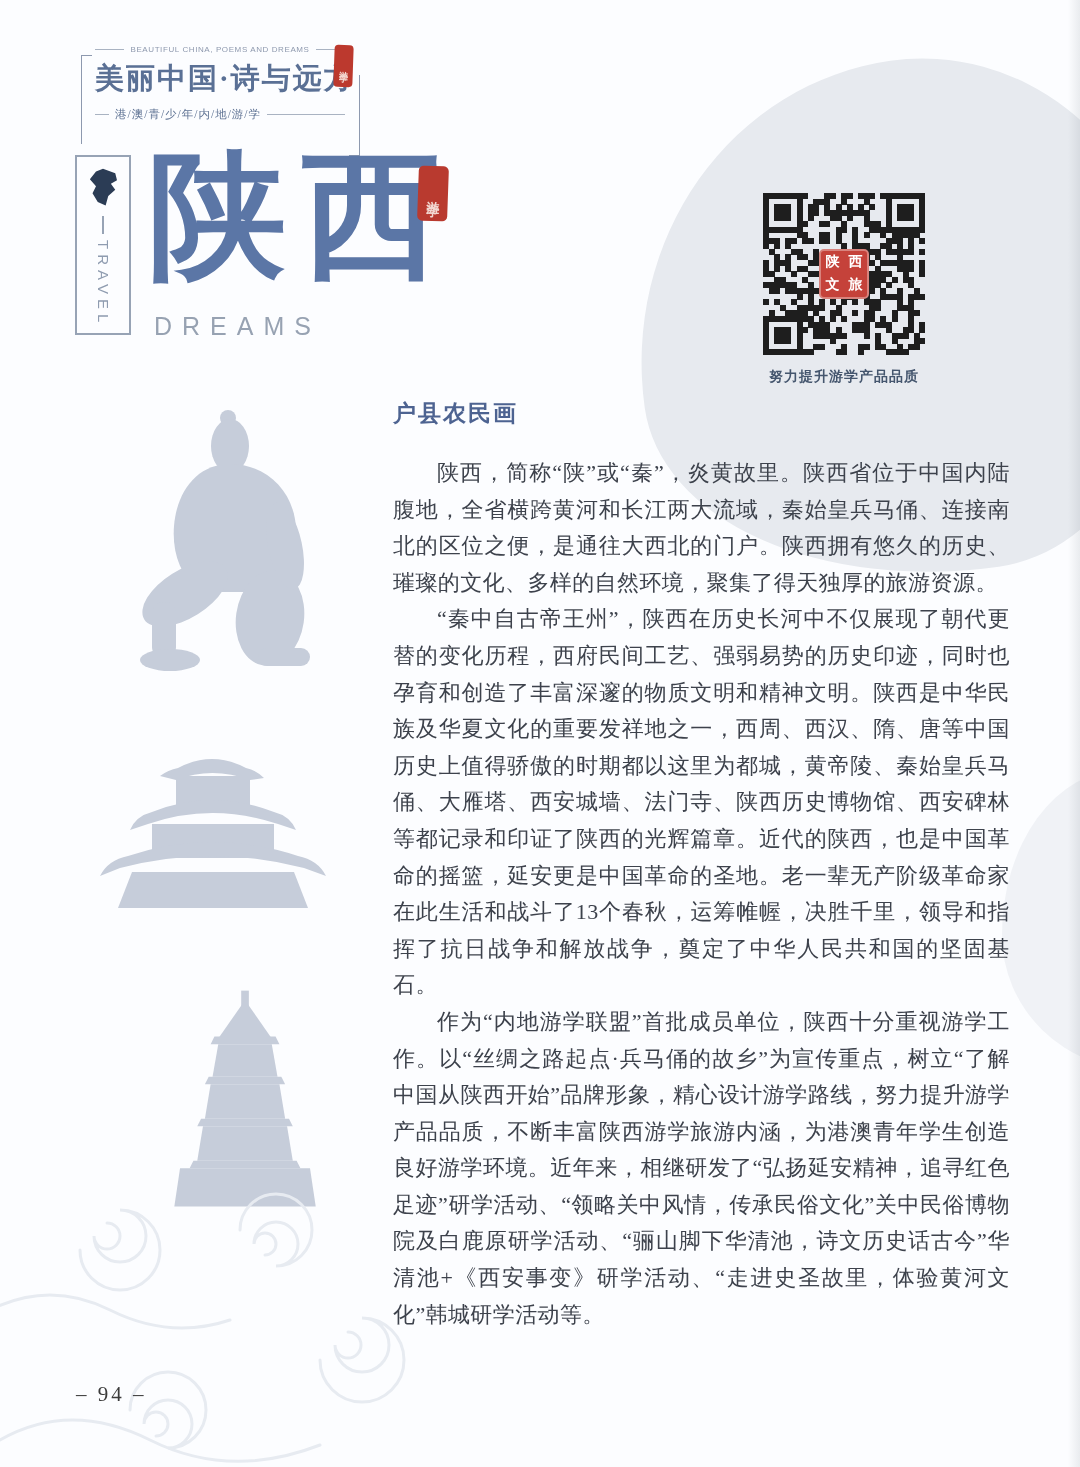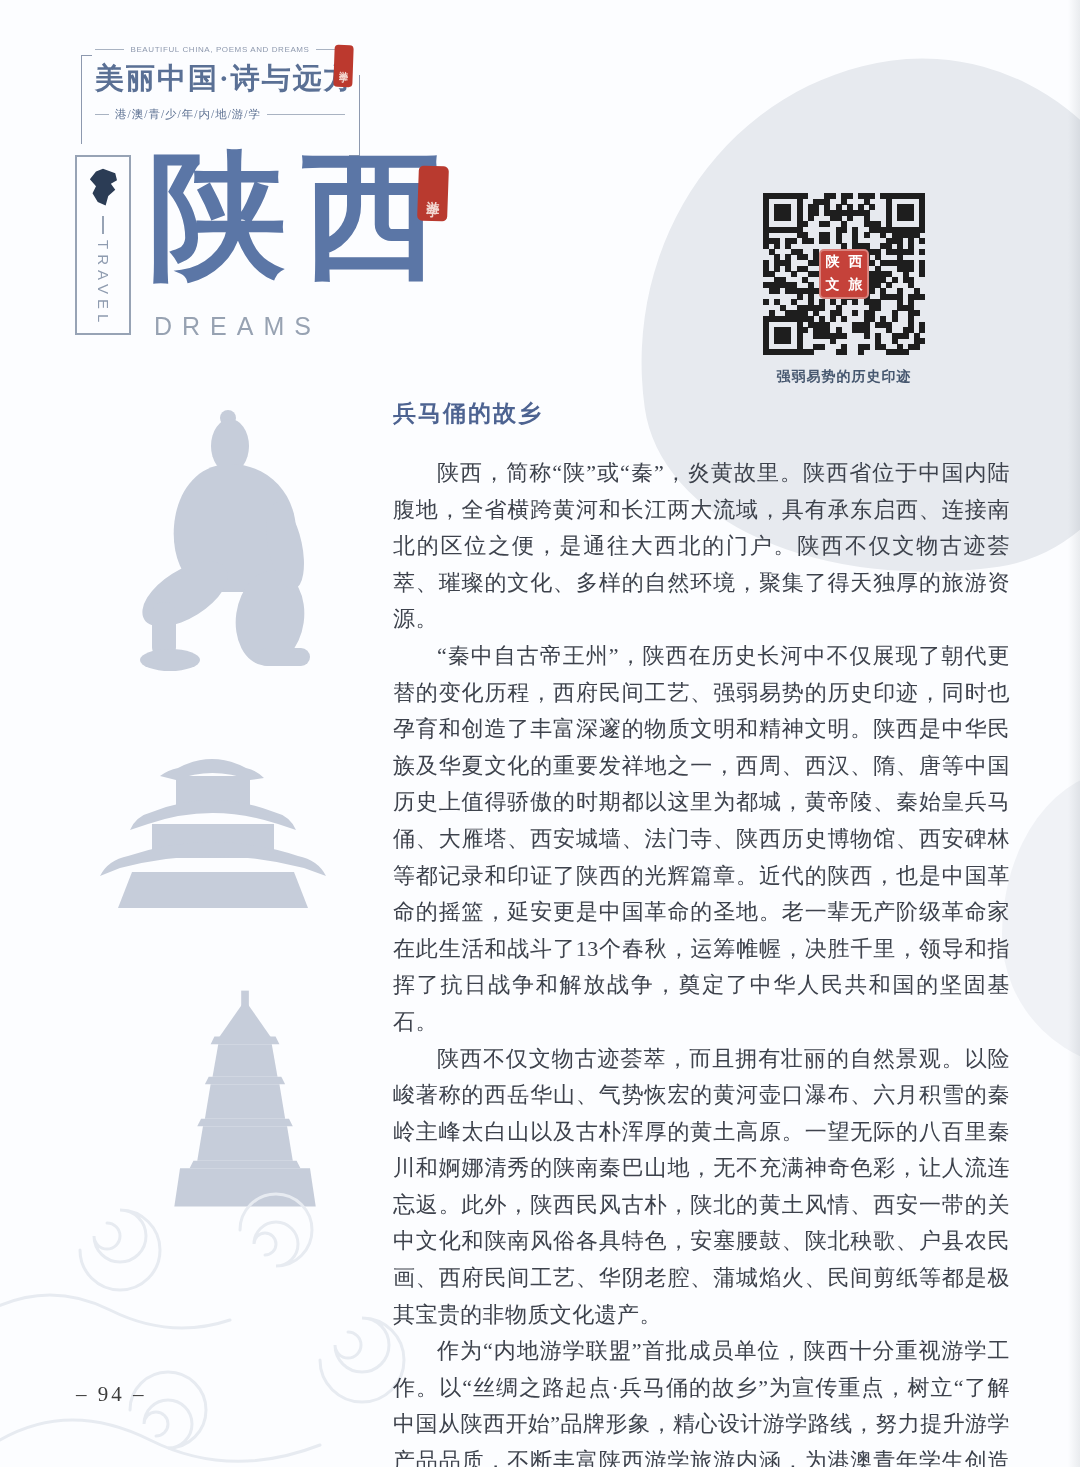--- a/index.html
+++ b/index.html
@@ -604,27 +604,26 @@
           <i style="left:134.1px;top:156.4px;width:6px;height:6px"></i>
           <i style="left:139.7px;top:156.4px;width:6px;height:6px"></i>
         </div>
       <div class="qr-seal">
         <span>陕</span>
         <span>西</span>
         <span>文</span>
         <span>旅</span>
       </div>
     </div>
-    <figcaption class="qr-caption">强弱易势的历史印迹</figcaption>
+    <figcaption class="qr-caption">努力提升游学产品品质</figcaption>
   </figure>
 
   <main class="content">
-    <h2>兵马俑的故乡</h2>
-    <p class="body first">陕西，简称“陕”或“秦”，炎黄故里。陕西省位于中国内陆腹地，全省横跨黄河和长江两大流域，具有承东启西、连接南北的区位之便，是通往大西北的门户。陕西不仅文物古迹荟萃、璀璨的文化、多样的自然环境，聚集了得天独厚的旅游资源。</p>
+    <h2>户县农民画</h2>
+    <p class="body first">陕西，简称“陕”或“秦”，炎黄故里。陕西省位于中国内陆腹地，全省横跨黄河和长江两大流域，秦始皇兵马俑、连接南北的区位之便，是通往大西北的门户。陕西拥有悠久的历史、璀璨的文化、多样的自然环境，聚集了得天独厚的旅游资源。</p>
     <p class="body">“秦中自古帝王州”，陕西在历史长河中不仅展现了朝代更替的变化历程，西府民间工艺、强弱易势的历史印迹，同时也孕育和创造了丰富深邃的物质文明和精神文明。陕西是中华民族及华夏文化的重要发祥地之一，西周、西汉、隋、唐等中国历史上值得骄傲的时期都以这里为都城，黄帝陵、秦始皇兵马俑、大雁塔、西安城墙、法门寺、陕西历史博物馆、西安碑林等都记录和印证了陕西的光辉篇章。近代的陕西，也是中国革命的摇篮，延安更是中国革命的圣地。老一辈无产阶级革命家在此生活和战斗了13个春秋，运筹帷幄，决胜千里，领导和指挥了抗日战争和解放战争，奠定了中华人民共和国的坚固基石。</p>
-    <p class="body">陕西不仅文物古迹荟萃，而且拥有壮丽的自然景观。以险峻著称的西岳华山、气势恢宏的黄河壶口瀑布、六月积雪的秦岭主峰太白山以及古朴浑厚的黄土高原。一望无际的八百里秦川和婀娜清秀的陕南秦巴山地，无不充满神奇色彩，让人流连忘返。此外，陕西民风古朴，陕北的黄土风情、西安一带的关中文化和陕南风俗各具特色，安塞腰鼓、陕北秧歌、户县农民画、西府民间工艺、华阴老腔、蒲城焰火、民间剪纸等都是极其宝贵的非物质文化遗产。</p>
     <p class="body">作为“内地游学联盟”首批成员单位，陕西十分重视游学工作。以“丝绸之路起点·兵马俑的故乡”为宣传重点，树立“了解中国从陕西开始”品牌形象，精心设计游学路线，努力提升游学产品品质，不断丰富陕西游学旅游内涵，为港澳青年学生创造良好游学环境。近年来，相继研发了“弘扬延安精神，追寻红色足迹”研学活动、“领略关中风情，传承民俗文化”关中民俗博物院及白鹿原研学活动、“骊山脚下华清池，诗文历史话古今”华清池+《西安事变》研学活动、“走进史圣故里，体验黄河文化”韩城研学活动等。</p>
 
   </main>
 
   <div class="page-number">– 94 –</div>
 
 </div>
 
 </body></html>

